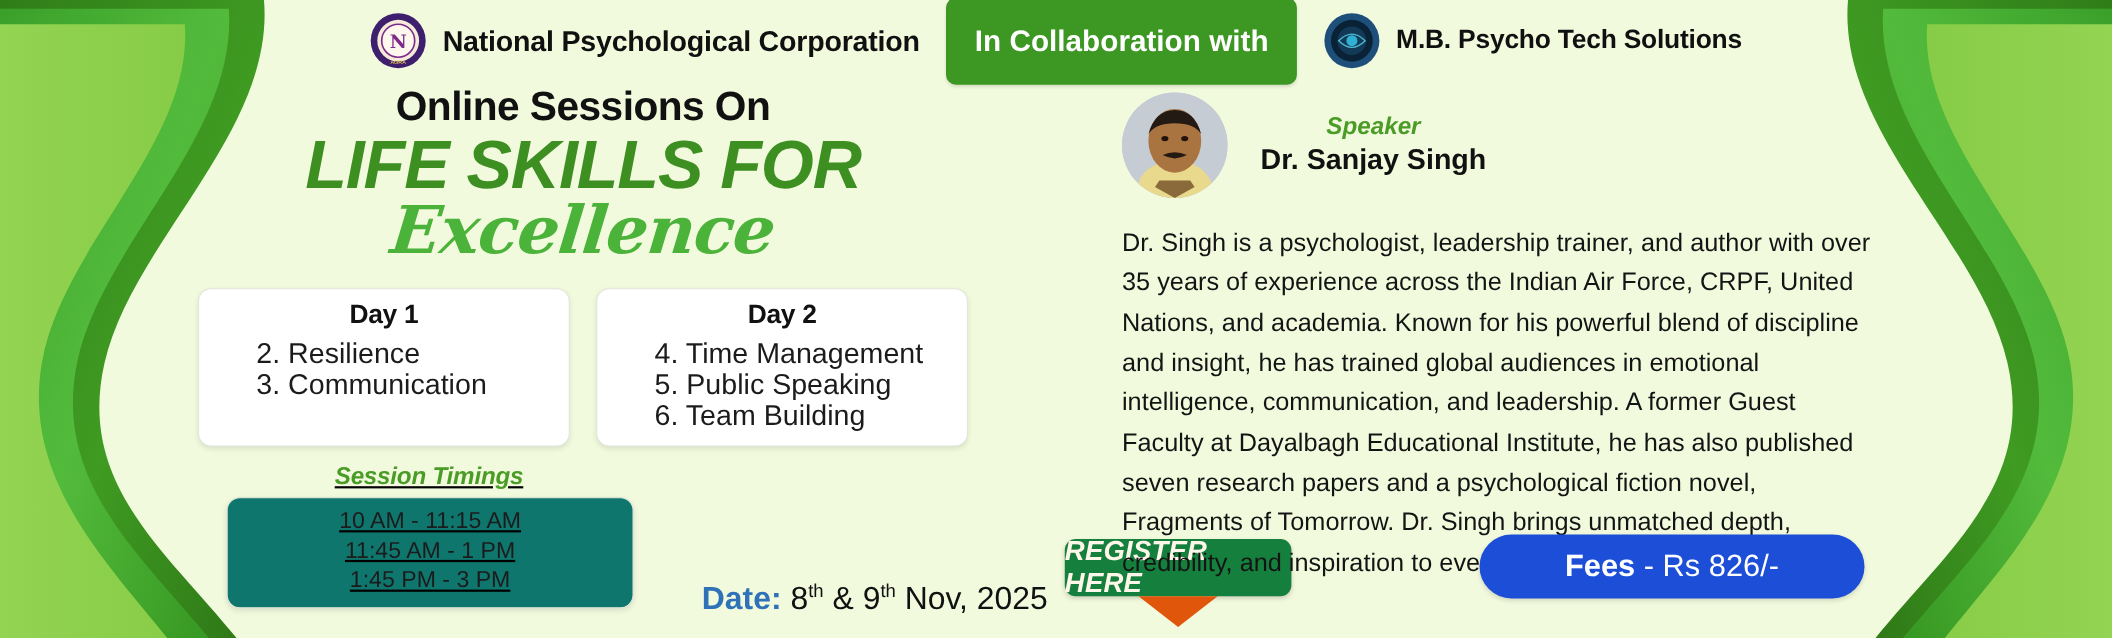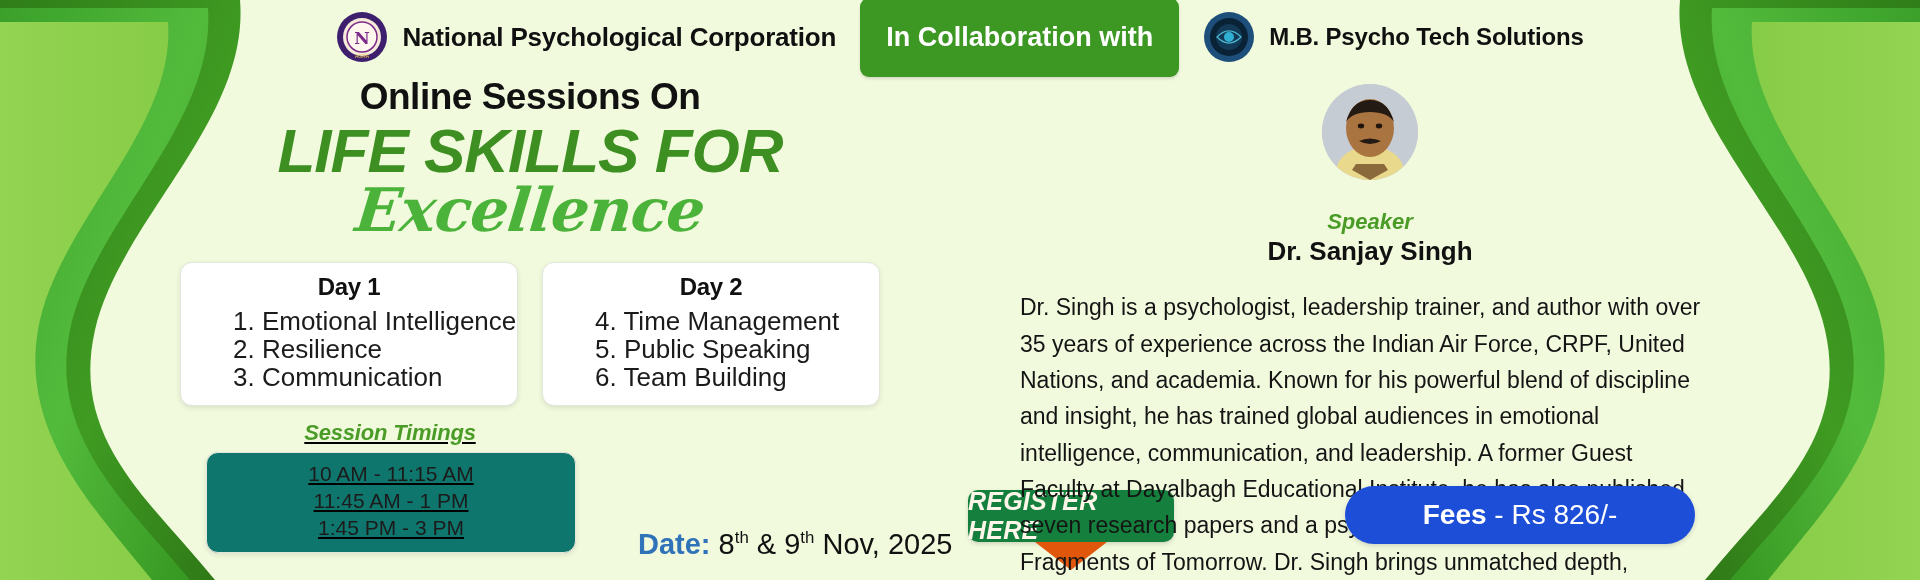--- a/index.html
+++ b/index.html
@@ -107,21 +107,21 @@
     position:relative;height:28px;margin:0 auto;width:108px;overflow:hidden;
   }
   .register-tail:before{
     content:"";position:absolute;left:0;top:-14px;width:108px;height:42px;
     background:#e0570b;
     clip-path:polygon(0 0,100% 0,50% 100%);
   }
 
   
   .right-col{position:absolute;left:1020px;top:84px;width:700px;}
-  .speaker-row{display:flex;align-items:center;gap:30px;flex-direction:column;}
+  .speaker-row{display:flex;align-items:center;gap:30px;}
   .speaker-photo{
     width:96px;height:96px;border-radius:50%;overflow:hidden;flex:0 0 auto;
     background:#c8cdd4;position:relative;
   }
   .speaker-meta{text-align:center;}
   .speaker-role{
     font-size:22px;font-weight:bold;font-style:italic;color:#4a9c27;line-height:1.1;
   }
   .speaker-name{
     font-size:26px;font-weight:bold;color:#111;line-height:1.2;margin-top:2px;
@@ -206,21 +206,20 @@
   <div class="left-col">
     <div class="kicker">Online Sessions On</div>
     <div class="title-main">LIFE SKILLS FOR</div>
     <div class="title-script">Excellence</div>
 
     <div class="day-cards">
 
       <div class="day-card">
         <div class="day-title">Day 1</div>
         <ul class="day-list">
-          <li>1. Emotional Intelligence</li>
           <li>2. Resilience</li>
           <li>3. Communication</li>
         </ul>
       </div>
 
       <div class="day-card">
         <div class="day-title">Day 2</div>
         <ul class="day-list">
           <li>4. Time Management</li>
           <li>5. Public Speaking</li>

